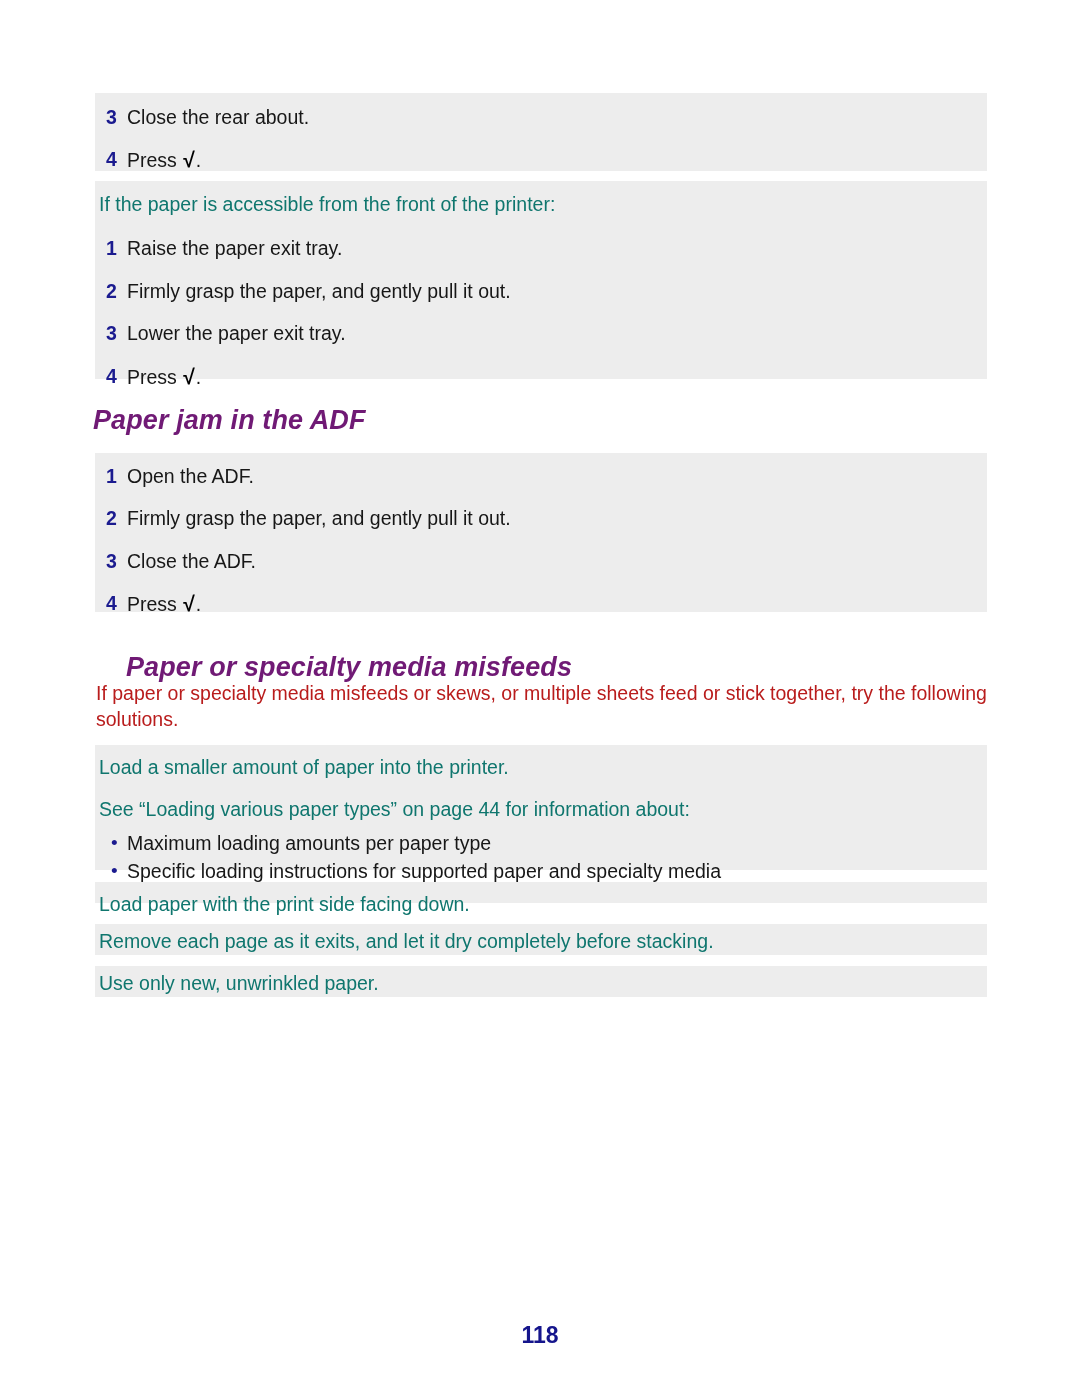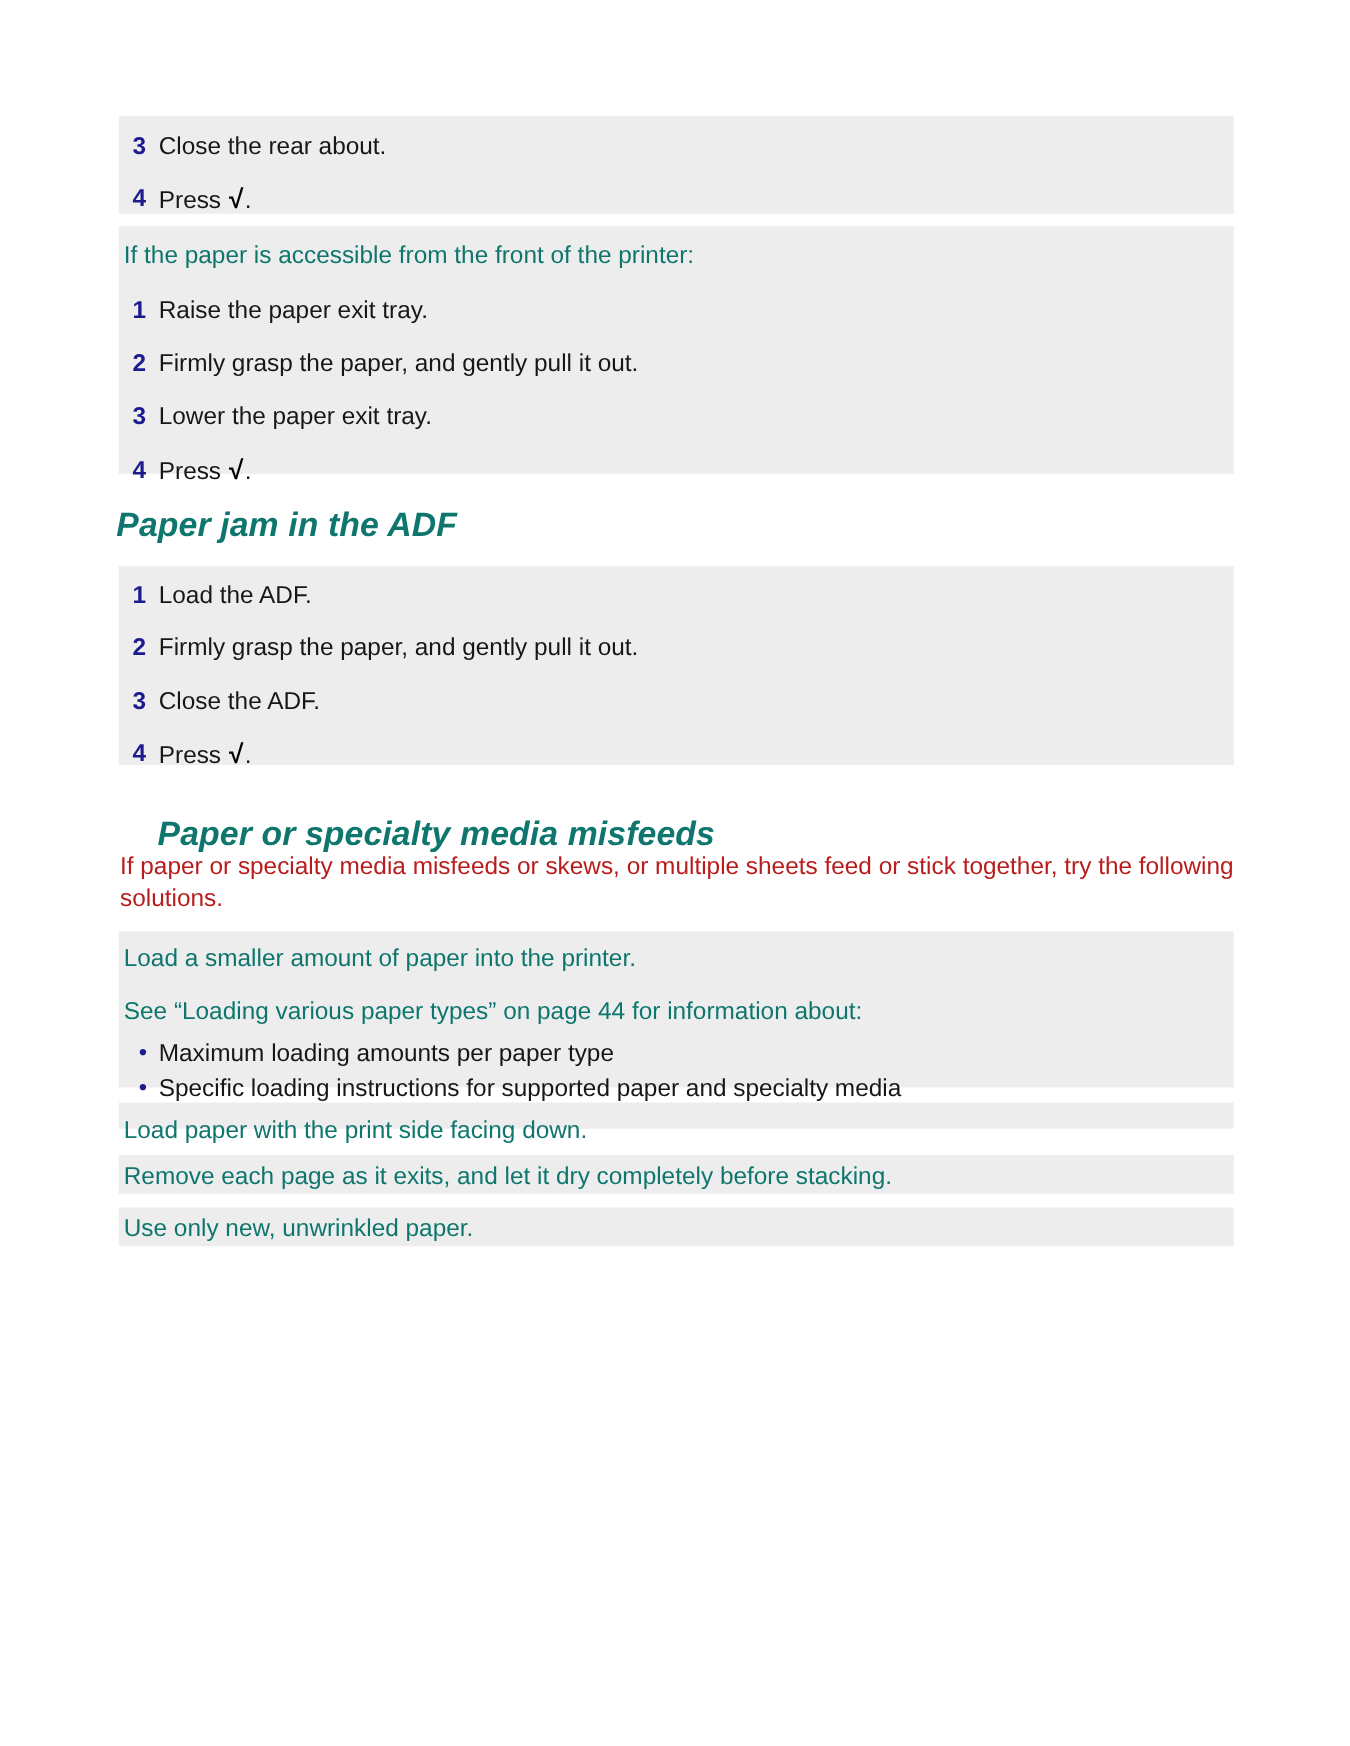--- a/index.html
+++ b/index.html
@@ -86,21 +86,21 @@
   }
 
   
   .heading {
     position: absolute;
     left: 93px;
     font-family: "Liberation Sans", "DejaVu Sans", sans-serif;
     font-weight: bold;
     font-style: italic;
     font-size: 27px;
-    color: #0f766e;
+    color: #701a75;
     letter-spacing: 0.1px;
     white-space: nowrap;
   }
 
   
   .para {
     position: absolute;
     left: 96px;
     width: 896px;
     font-size: 19.5px;
@@ -161,21 +161,21 @@
       <span class="txt">Press </span><span class="checkglyph">√</span><span class="txt">.</span>
     </div>
   </div>
 
   <div class="heading" style="top:405px;">Paper jam in the ADF</div>
 
   <div class="band" style="top:453px; height:159px; padding:11px 0 0 0;">
 
     <div class="step" style="margin-bottom:18px;">
       <span class="num">1</span>
-      <span class="txt">Load the ADF.</span>
+      <span class="txt">Open the ADF.</span>
     </div>
 
     <div class="step" style="margin-bottom:18px;">
       <span class="num">2</span>
       <span class="txt">Firmly grasp the paper, and gently pull it out.</span>
     </div>
 
     <div class="step" style="margin-bottom:18px;">
       <span class="num">3</span>
       <span class="txt">Close the ADF.</span>
@@ -213,14 +213,15 @@
   </div>
 
   <div class="band" style="top:966px; height:31px; padding:5px 0 0 0;">
     <div class="plainline">Use only new, unwrinkled paper.</div>
   </div>
 
   <div class="band" style="top:924px; height:31px; padding:5px 0 0 0;">
     <div class="plainline">Remove each page as it exits, and let it dry completely before stacking.</div>
   </div>
 
+  <div class="pagenum" style="top:1322px;">118</div>
 
 </div>
 
 </body></html>

